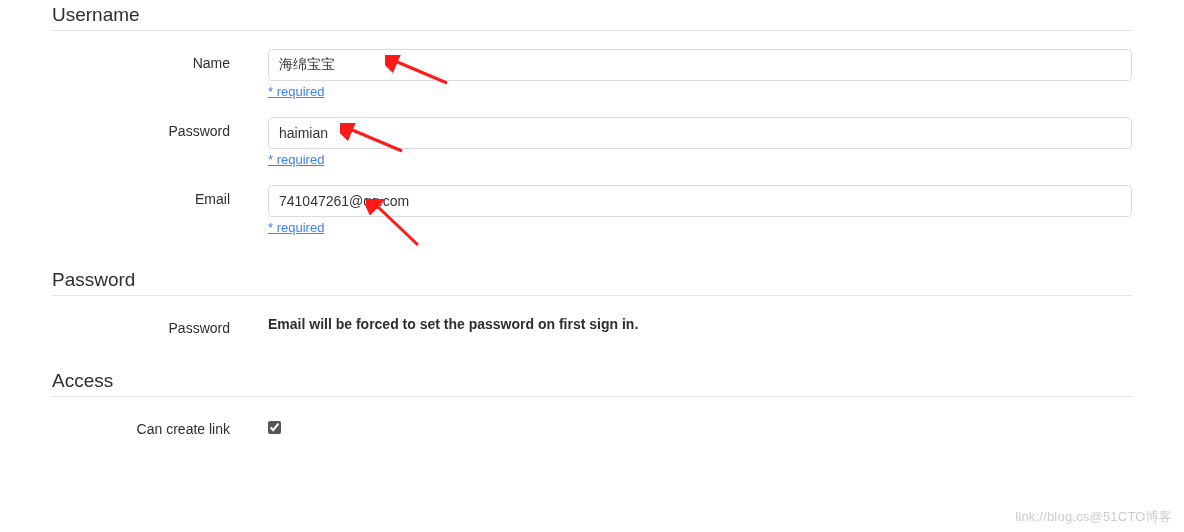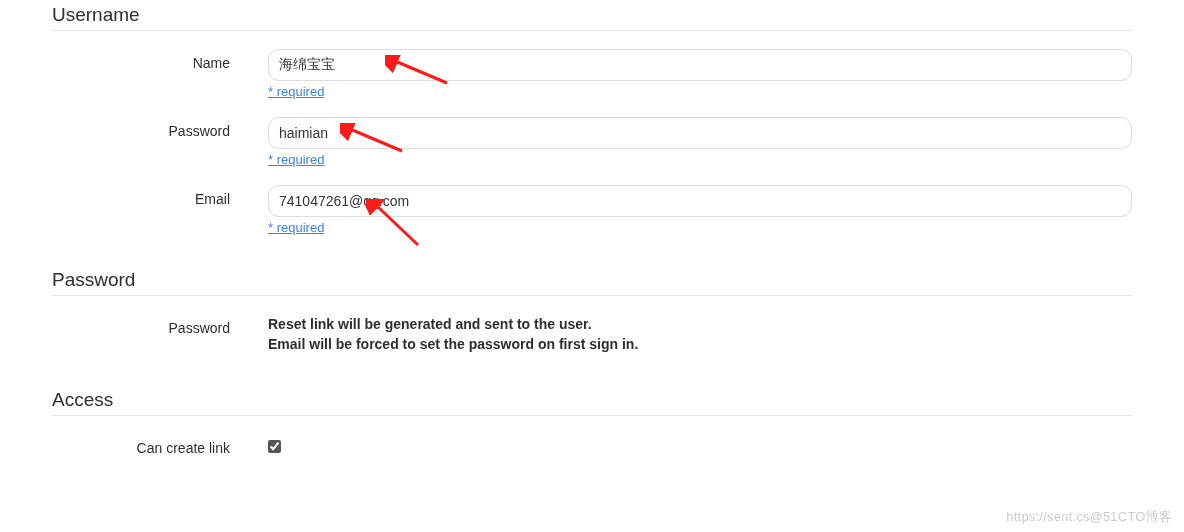--- a/index.html
+++ b/index.html
@@ -44,21 +44,21 @@
       font-weight: 400;
     }
     .input-col {
       flex: 1;
       position: relative;
     }
     .text-input {
       width: 100%;
       padding: 6px 10px;
       border: 1px solid #dcdcdc;
-      border-radius: 11px;
+      border-radius: 4px;
       font-size: 14px;
       color: #333;
       background: #fff;
       height: 32px;
     }
     .help {
       font-size: 13px;
       color: #3b82f6;
       margin-top: 3px;
       text-decoration: underline;
@@ -144,31 +144,30 @@
       </svg>
     </div>
   </div>
 
   <h2 class="section-title section-gap">Password</h2>
   <hr class="hr">
 
   <div class="form-row">
     <div class="label-col">Password</div>
     <div class="input-col">
-      <div class="password-note">Reset link will be generated and sent to the user.</div>
       <div class="password-note">Email will be forced to set the password on first sign in.</div>
     </div>
   </div>
 
   <h2 class="section-title section-gap">Access</h2>
   <hr class="hr">
 
 
   <div class="form-row" style="margin-top:6px;">
     <div class="label-col">Can create link</div>
     <div class="input-col" style="padding-top:6px;">
       <input type="checkbox" class="checkbox" checked="" style="">
     </div>
   </div>
 
 </div>
 
-<div class="watermark">https://sent.cs@51CTO博客</div>
+<div class="watermark">link://blog.cs@51CTO博客</div>
 
 </body></html>

